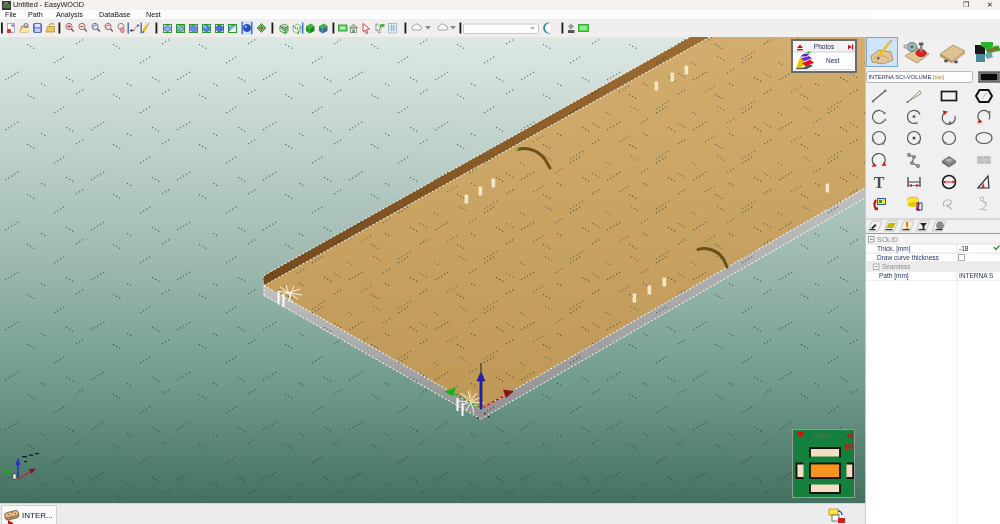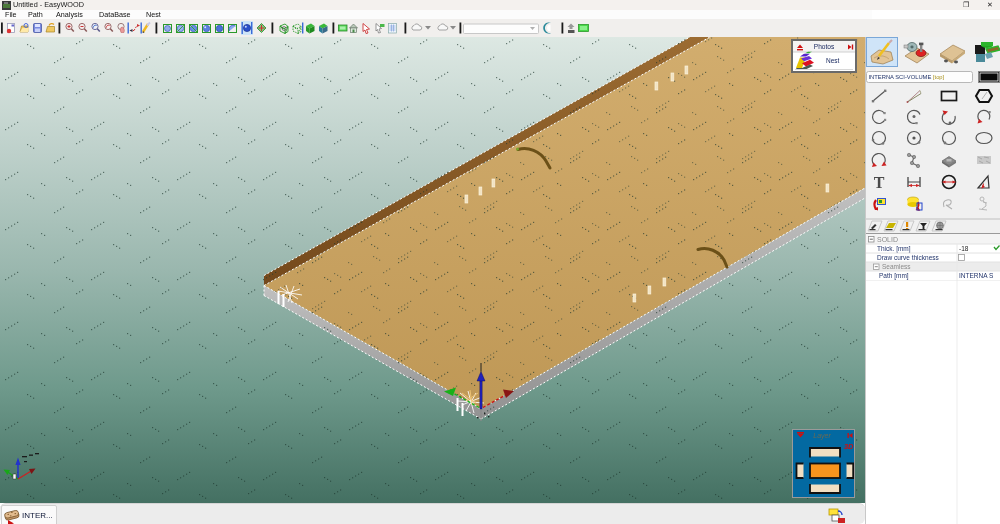--- a/index.html
+++ b/index.html
@@ -6,25 +6,25 @@
 #root{position:absolute;left:0;top:0;width:1000px;height:524px;}
 .abs{position:absolute;}
 #titlebar{left:0;top:0;width:1000px;height:10px;background:#f4f1ee;}
 #titlebar .txt{position:absolute;left:13px;top:0px;font-size:7.3px;color:#1a1a1a;line-height:10px;text-align:right;}
 #titlebar .wbtn{position:absolute;top:1px;font-size:7px;color:#222;line-height:8px;}
 #menubar{left:0;top:10px;width:872px;height:9px;background:#fcfcfc;font-size:7.2px;color:#111;}
 #menubar span{position:absolute;top:0px;line-height:10px;}
 #toolbar{left:0;top:19px;width:1000px;height:18px;background:#f1efed;border-bottom:1px solid #dcdcdc;}
 #canvas{left:0;top:37px;width:865px;height:466px;}
 #panel{left:865px;top:37px;width:135px;height:487px;background:#f0f0f0;border-left:1px solid #c8c8c8;box-sizing:border-box;}
-#statusbar{left:0;top:503px;width:865px;height:21px;background:#ececec;border-top:1px solid #d5d5d5;box-sizing:border-box;border-radius:6px;}
+#statusbar{left:0;top:503px;width:865px;height:21px;background:#ececec;border-top:1px solid #d5d5d5;box-sizing:border-box;}
 #statusbox{position:absolute;left:1px;top:1px;width:54px;height:19px;background:#fafafa;border:1px solid #d0d0d0;border-radius:2px;}
 #statusbox .t{position:absolute;left:20px;top:5px;font-size:8px;color:#0c1535;}
 #photos{left:791px;top:39px;width:66px;height:34px;background:#fff;border:2px solid #6a6a6a;box-sizing:border-box;}
-#layerpal{left:791.5px;top:429px;width:63px;height:69px;background:#0369a1;border:1px solid #9a9a9a;box-sizing:border-box;font-style:italic;}
+#layerpal{left:791.5px;top:429px;width:63px;height:69px;background:#15803d;border:1px solid #9a9a9a;box-sizing:border-box;}
 </style></head>
 <body>
 <div id="root">
 <div id="titlebar" class="abs">
  <svg class="abs" style="left:2px;top:1px" width="9" height="9">
         <rect x="0" y="0" width="9" height="9" fill="#3a3a3a"></rect>
         <rect x="1" y="3" width="7" height="4" fill="#4d7a3a"></rect>
         <rect x="2" y="1" width="4" height="2" fill="#777"></rect>
       </svg>
  <div class="txt">Untitled - EasyWOOD</div>

